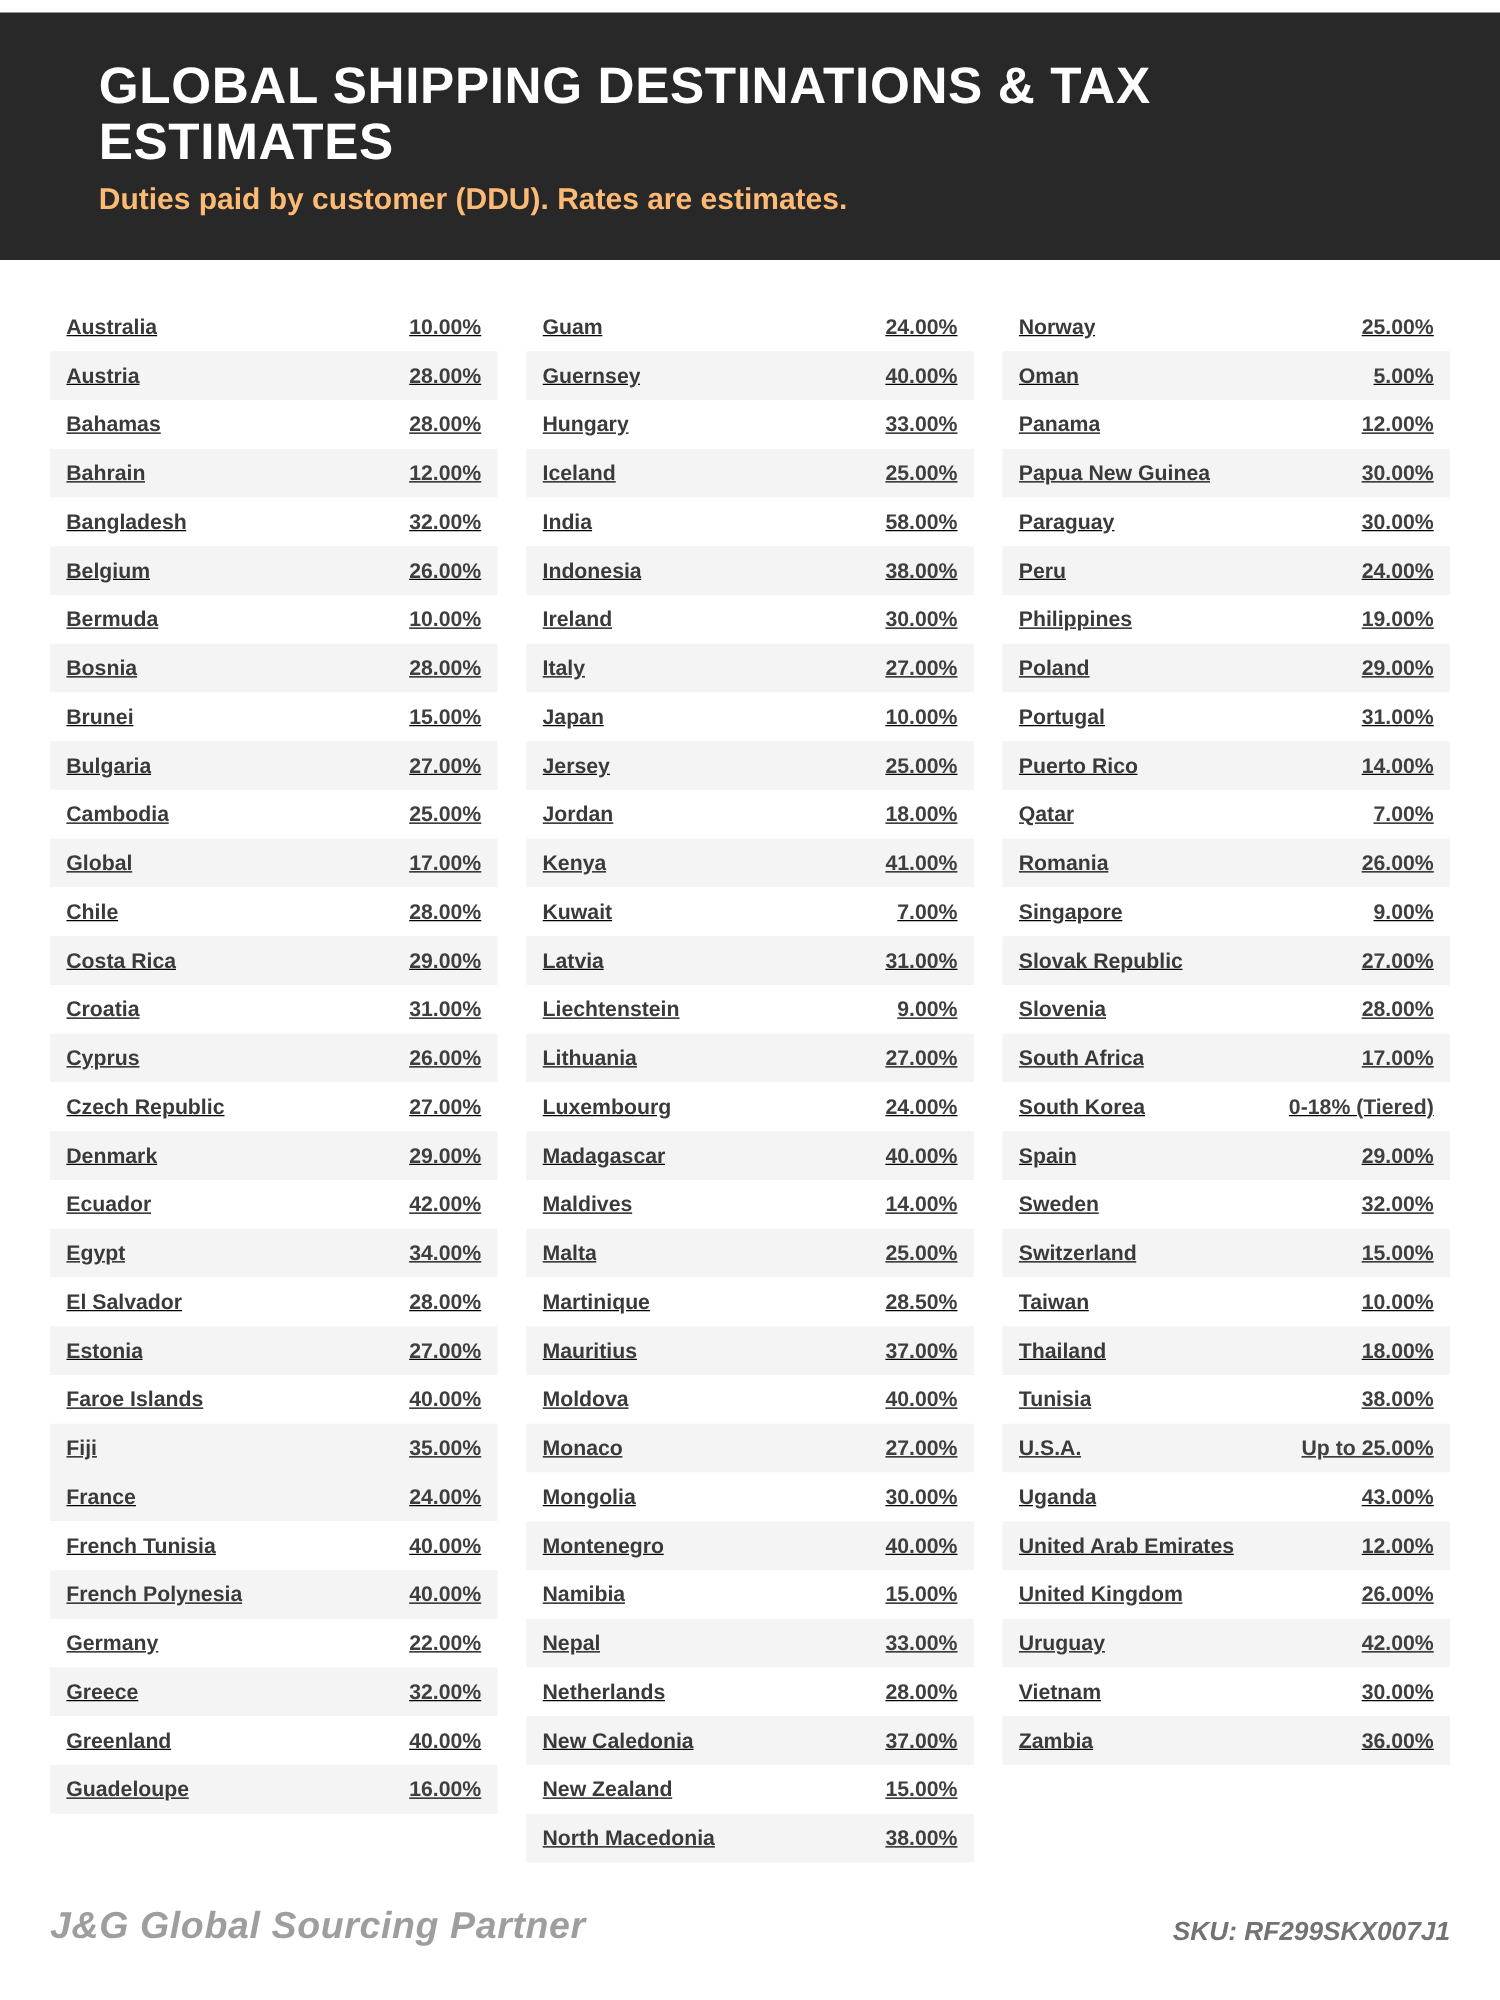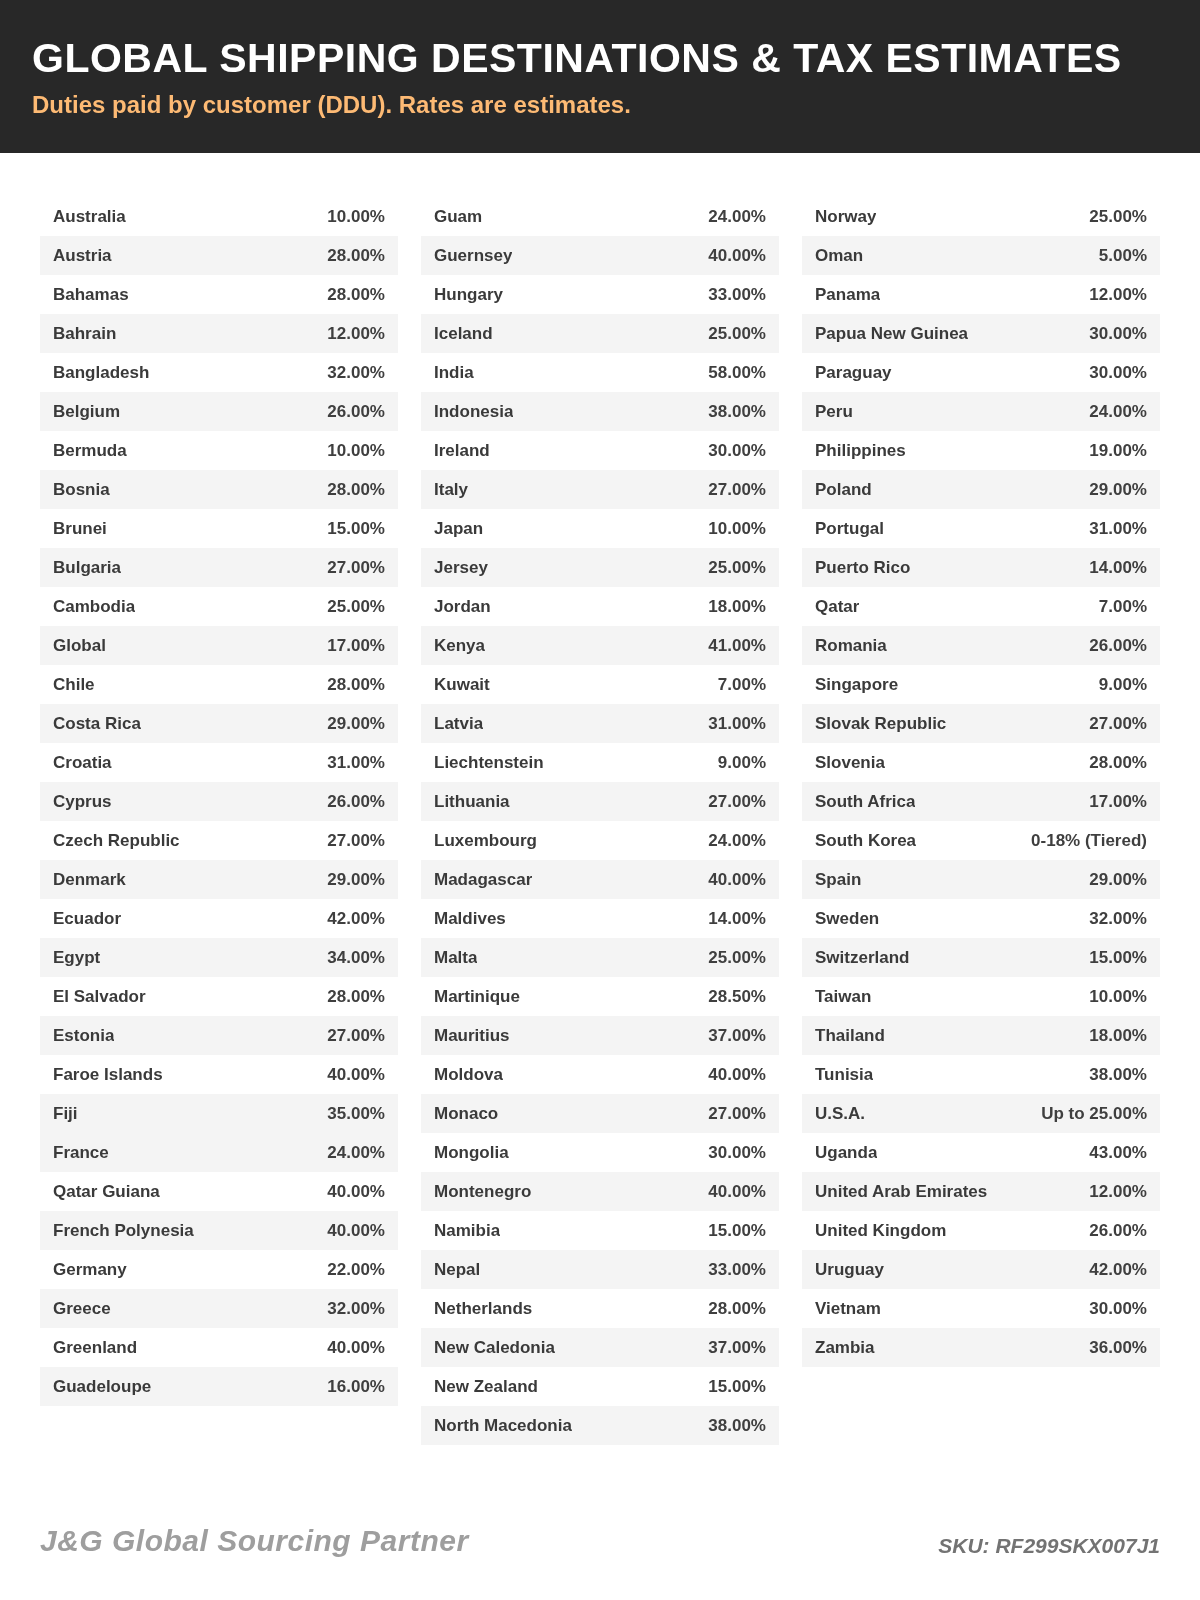--- a/index.html
+++ b/index.html
@@ -9,40 +9,42 @@
     height: 1600px;
     margin: 0 auto;
     font-family: "Liberation Sans", sans-serif;
     display: flex;
     flex-direction: column;
     overflow: hidden;
   }
   header.banner {
     background: #282828;
     color: #ffffff;
-    padding: 36px 50px 34px 32px;
+    padding: 36px 50px 34px 79px;
+    margin-top: 10px;
   }
   .page-title {
     font-size: 41px;
     font-weight: 800;
     letter-spacing: 0.5px;
     color: #ffffff;
     line-height: 1.1;
   }
   .page-subtitle {
     margin-top: 10px;
     font-size: 24px;
     font-weight: 700;
     color: #fdba74;
   }
   main.rates {
     display: flex;
     gap: 23px;
-    padding: 44px 40px 0 40px;
+    padding: 34px 40px 0 40px;
     align-items: flex-start;
+    text-decoration: underline;
   }
   .col {
     flex: 1 1 0;
     min-width: 0;
   }
   .row {
     height: 39px;
     display: flex;
     align-items: center;
     justify-content: space-between;
@@ -188,21 +190,21 @@
       </div>
       <div class="row alt">
         <span class="country">Fiji</span>
         <span class="rate">35.00%</span>
       </div>
       <div class="row alt">
         <span class="country">France</span>
         <span class="rate">24.00%</span>
       </div>
       <div class="row">
-        <span class="country">Qatar Guiana</span>
+        <span class="country">French Tunisia</span>
         <span class="rate">40.00%</span>
       </div>
       <div class="row alt">
         <span class="country">French Polynesia</span>
         <span class="rate">40.00%</span>
       </div>
       <div class="row">
         <span class="country">Germany</span>
         <span class="rate">22.00%</span>
       </div>

